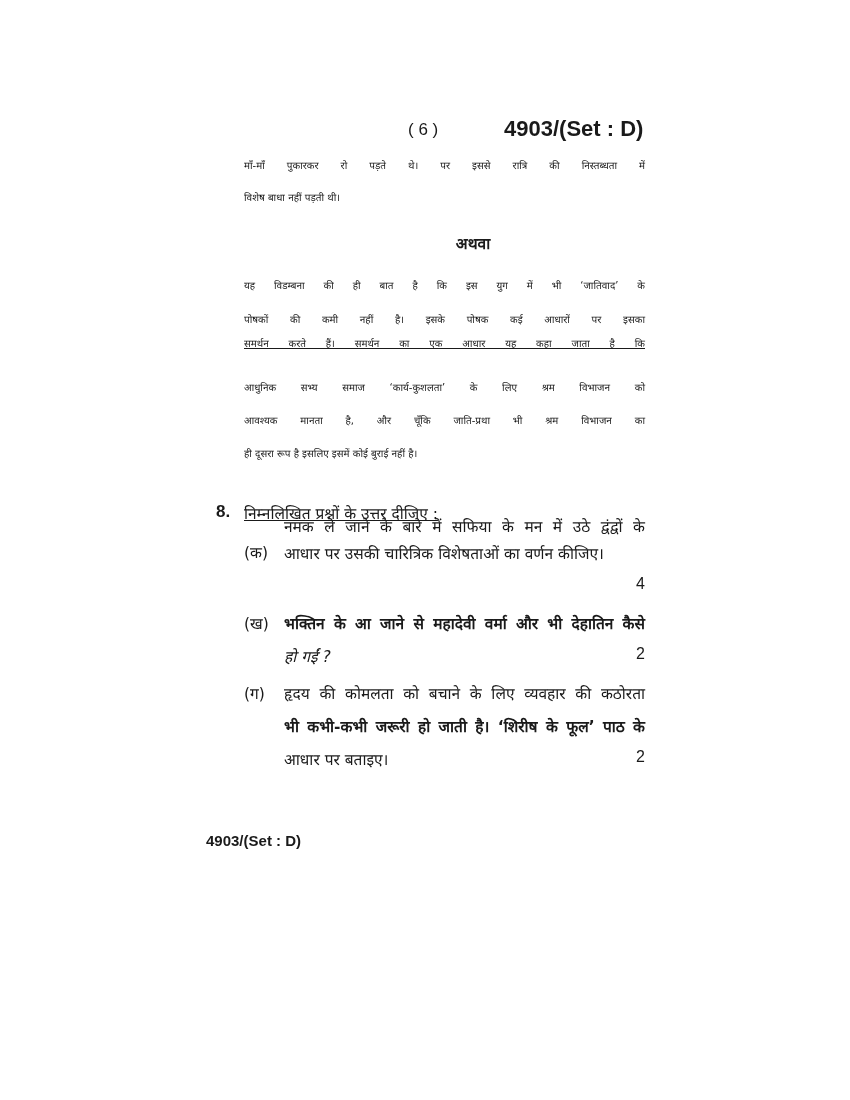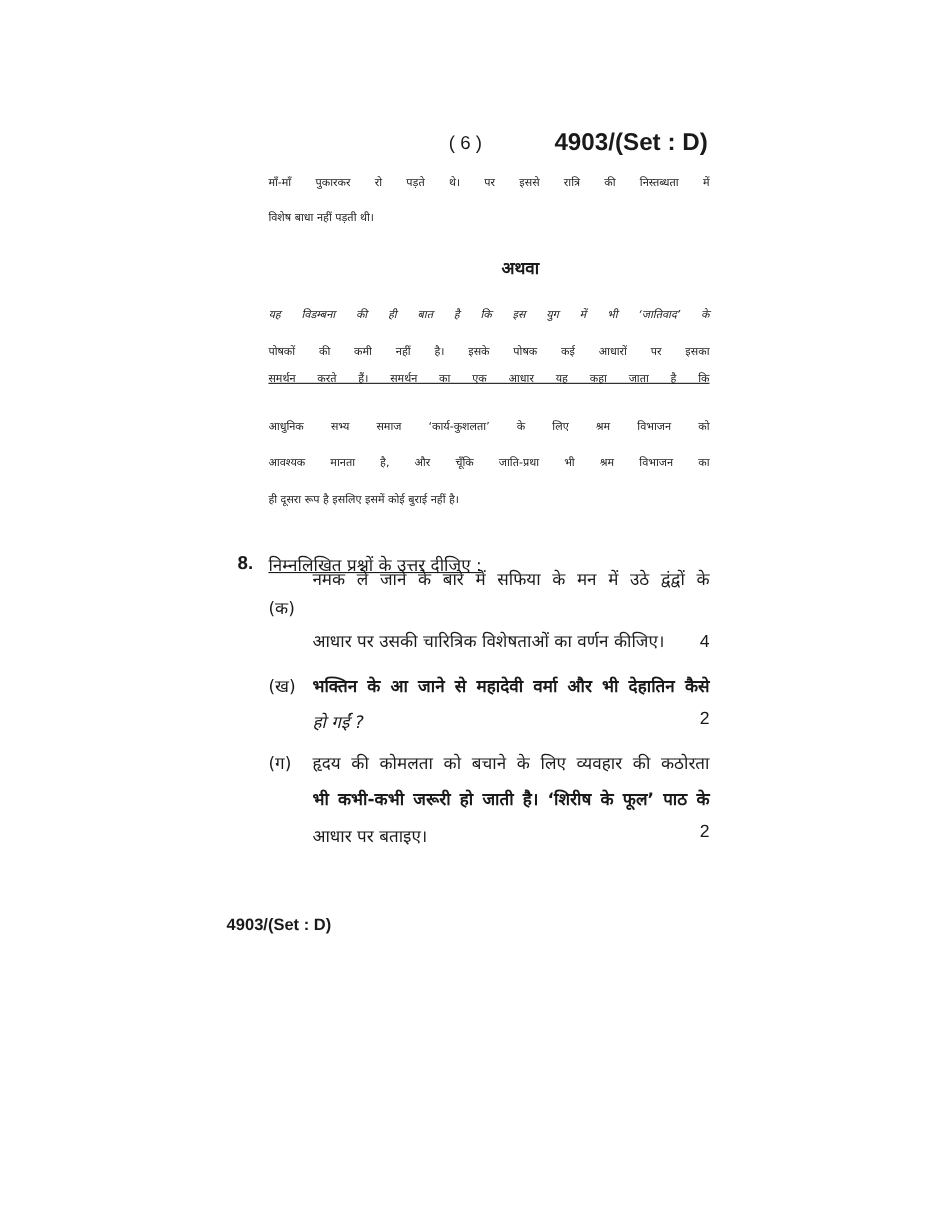--- a/index.html
+++ b/index.html
@@ -25,36 +25,36 @@
 <div class="abs code-top">4903/(Set : D)</div>
 
 <div>
   <div class="line" style="top:158px;">माँ-माँ पुकारकर रो पड़ते थे। पर इससे रात्रि की निस्तब्धता में</div>
   <div class="line last" style="top:190px;">विशेष बाधा नहीं पड़ती थी।</div>
 </div>
 
 <div class="abs athva">अथवा</div>
 
 <div>
-  <div class="line" style="top:278px;font-style:italic;">यह विडम्बना की ही बात है कि इस युग में भी ‘जातिवाद’ के</div>
+  <div class="line" style="top:278px;">यह विडम्बना की ही बात है कि इस युग में भी ‘जातिवाद’ के</div>
   <div class="line" style="top:312px;font-family:Liberation Serif, serif;">पोषकों की कमी नहीं है। इसके पोषक कई आधारों पर इसका</div>
   <div class="line" style="top:336px;text-decoration:underline;">समर्थन करते हैं। समर्थन का एक आधार यह कहा जाता है कि</div>
   <div class="line" style="top:380px;">आधुनिक सभ्य समाज ‘कार्य-कुशलता’ के लिए श्रम विभाजन को</div>
   <div class="line" style="top:413px;">आवश्यक मानता है, और चूँकि जाति-प्रथा भी श्रम विभाजन का</div>
   <div class="line last" style="top:446px;">ही दूसरा रूप है इसलिए इसमें कोई बुराई नहीं है।</div>
 </div>
 
 <div>
   <div class="abs qnum">8.</div>
   <div class="abs qhead">निम्नलिखित प्रश्नों के उत्तर दीजिए :</div>
 
   <div>
     <div class="sublabel" style="top:541px;">(क)</div>
     <div class="subline" style="top:515px;">नमक ले जाने के बारे में सफिया के मन में उठे द्वंद्वों के</div>
-    <div class="subline last" style="top:571px;width:340px;">आधार पर उसकी चारित्रिक विशेषताओं का वर्णन कीजिए।</div>
+    <div class="subline last" style="top:542px;width:340px;">आधार पर उसकी चारित्रिक विशेषताओं का वर्णन कीजिए।</div>
     <div class="marks" style="top:575px;">4</div>
   </div>
 
   <div>
     <div class="sublabel" style="top:612px;">(ख)</div>
     <div class="subline" style="top:612px;font-weight:bold;">भक्तिन के आ जाने से महादेवी वर्मा और भी देहातिन कैसे</div>
     <div class="subline last" style="top:645px;width:200px;font-style:italic;">हो गईं ?</div>
     <div class="marks" style="top:645px;">2</div>
   </div>
 

